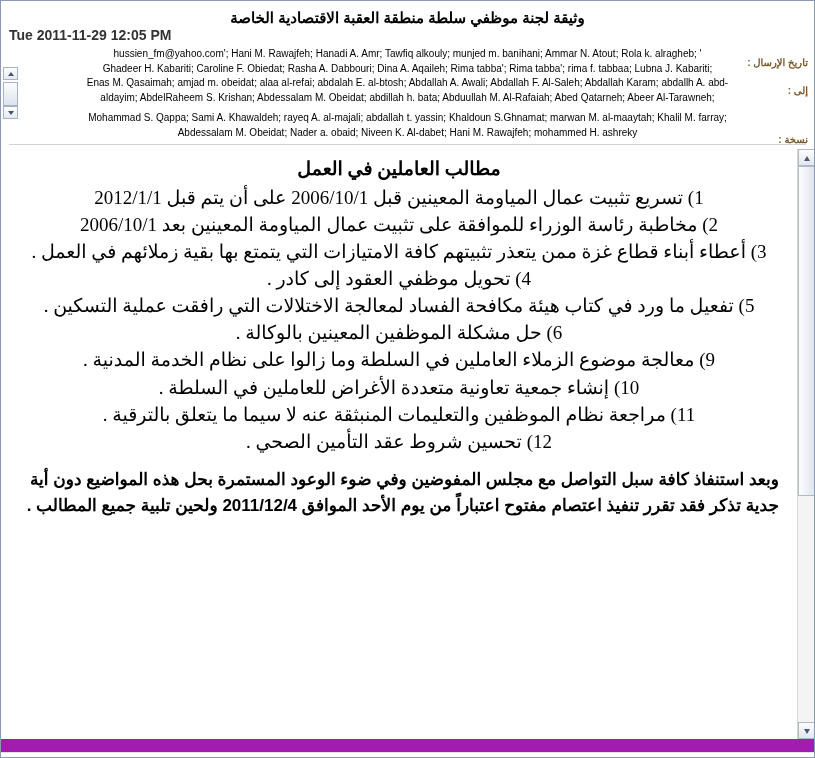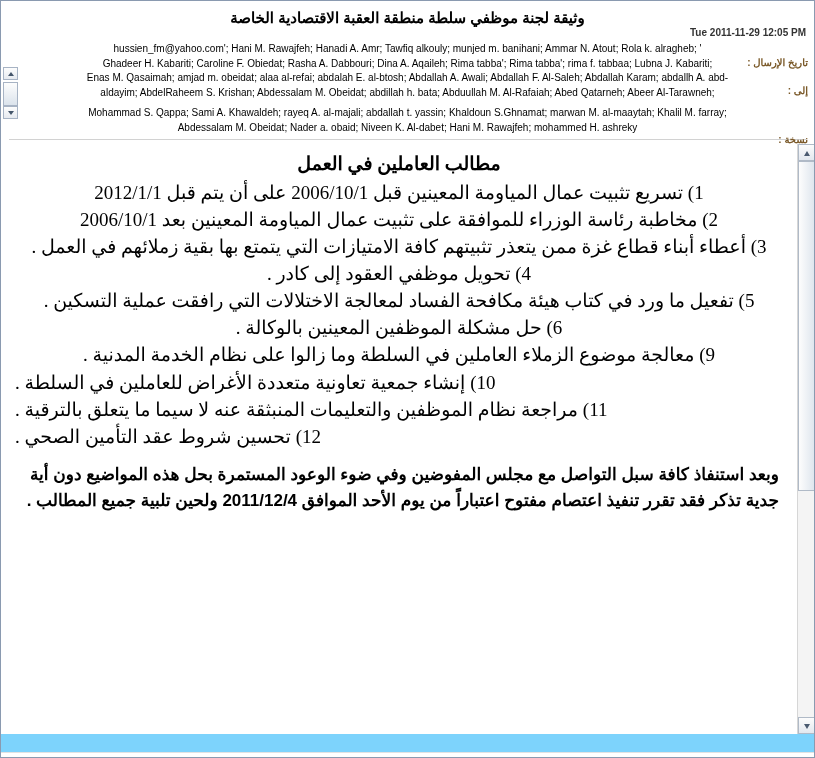--- a/index.html
+++ b/index.html
@@ -12,21 +12,21 @@
     background: #ffffff;
     font-family: "Liberation Sans", sans-serif;
     overflow: hidden;
   }
   .window {
     position: relative;
     width: 815px;
     height: 758px;
     box-sizing: border-box;
     border: 1px solid #8a9ab0;
-    background: #7dd3fc;
+    background: #a21caf;
     overflow: hidden;
   }
 
   
   .header {
     position: relative;
     padding: 4px 8px 4px 8px;
     background: #ffffff;
   }
   .subject {
@@ -38,22 +38,22 @@
     padding-top: 4px;
   }
   .sender {
     text-align: center;
     font-size: 14px;
     color: #000000;
     padding-top: 3px;
     padding-bottom: 2px;
   }
   .date-row {
-    text-align: right;
-    font-size: 10px;
+    text-align: left;
+    font-size: 14px;
     color: #333333;
     font-weight: bold;
     padding-bottom: 4px;
   }
   .field-label {
     position: absolute;
     right: 6px;
     font-size: 10px;
     color: #7b5a2a;
     font-weight: bold;
@@ -142,21 +142,21 @@
   }
   .item {
     font-size: 19px;
     font-family: "Liberation Serif", serif;
     color: #000000;
     line-height: 1.32;
     text-align: center;
     padding: 1px 0;
   }
   .item.indent {
-    text-align: left;
+    text-align: center;
   }
   .closing {
     font-weight: bold;
     font-size: 17px;
     font-family: "Liberation Sans", sans-serif;
     color: #000000;
     line-height: 1.55;
     text-align: right;
     padding: 12px 4px 0 4px;
     direction: rtl;

